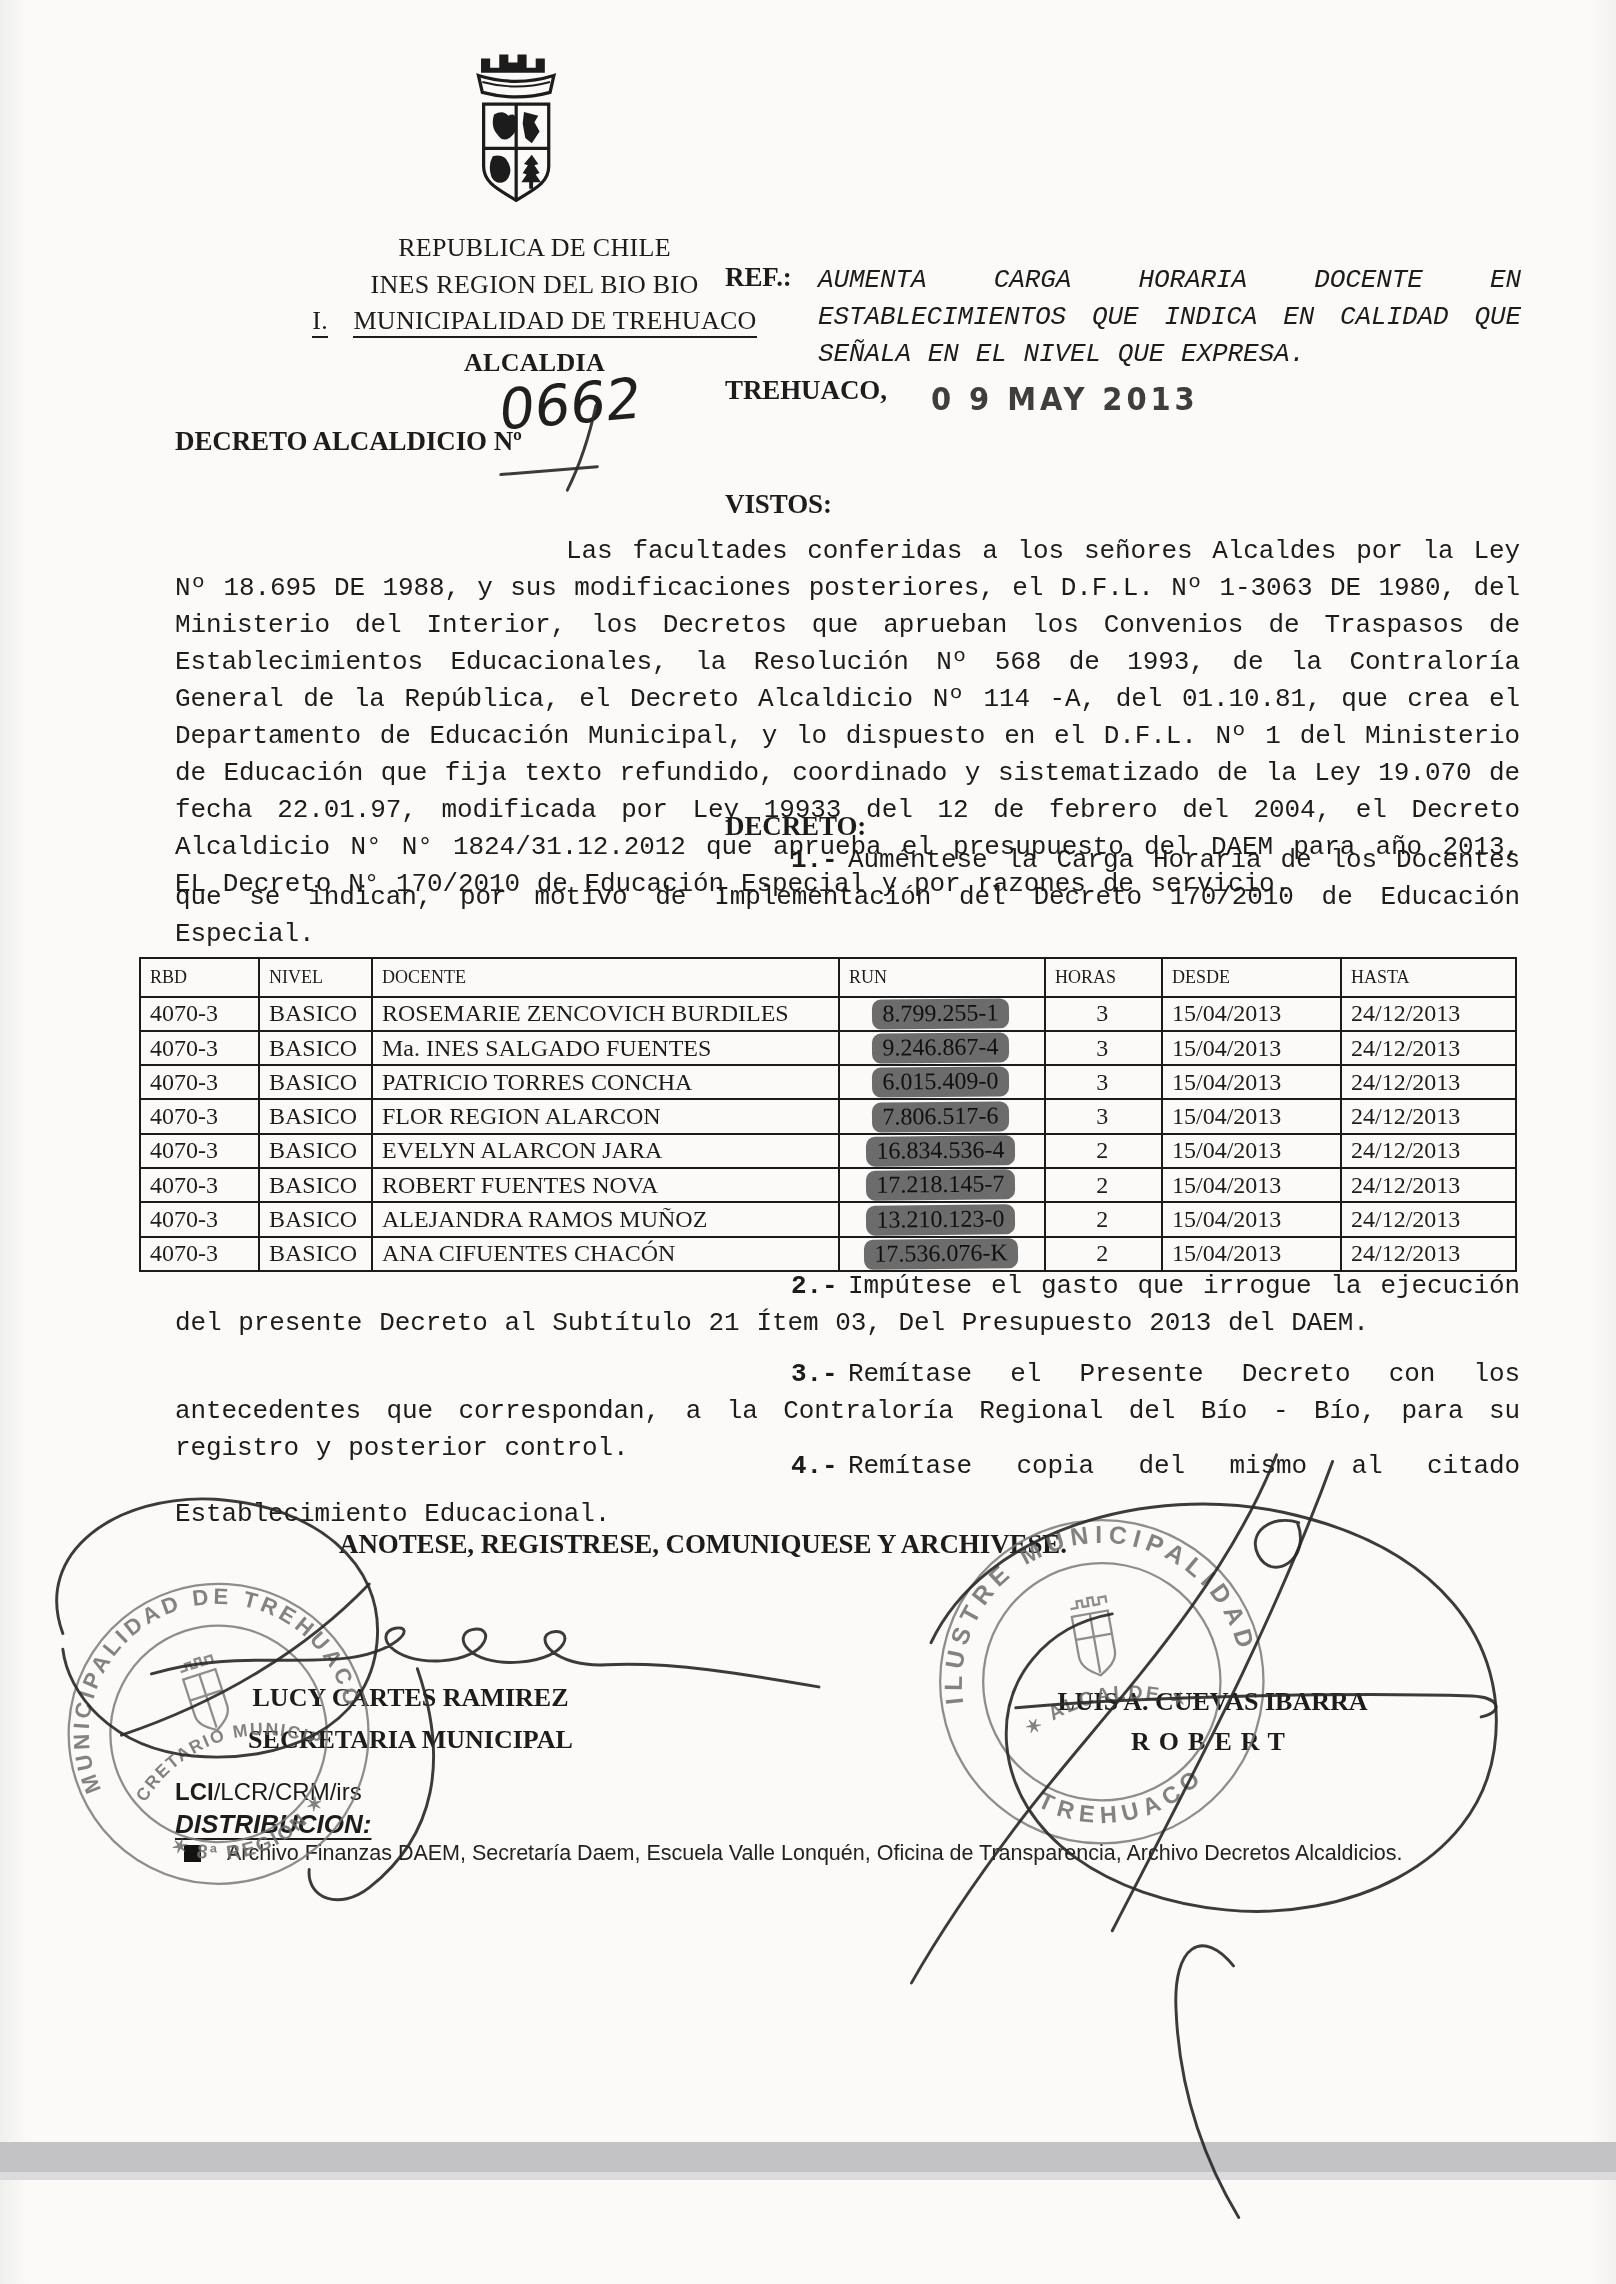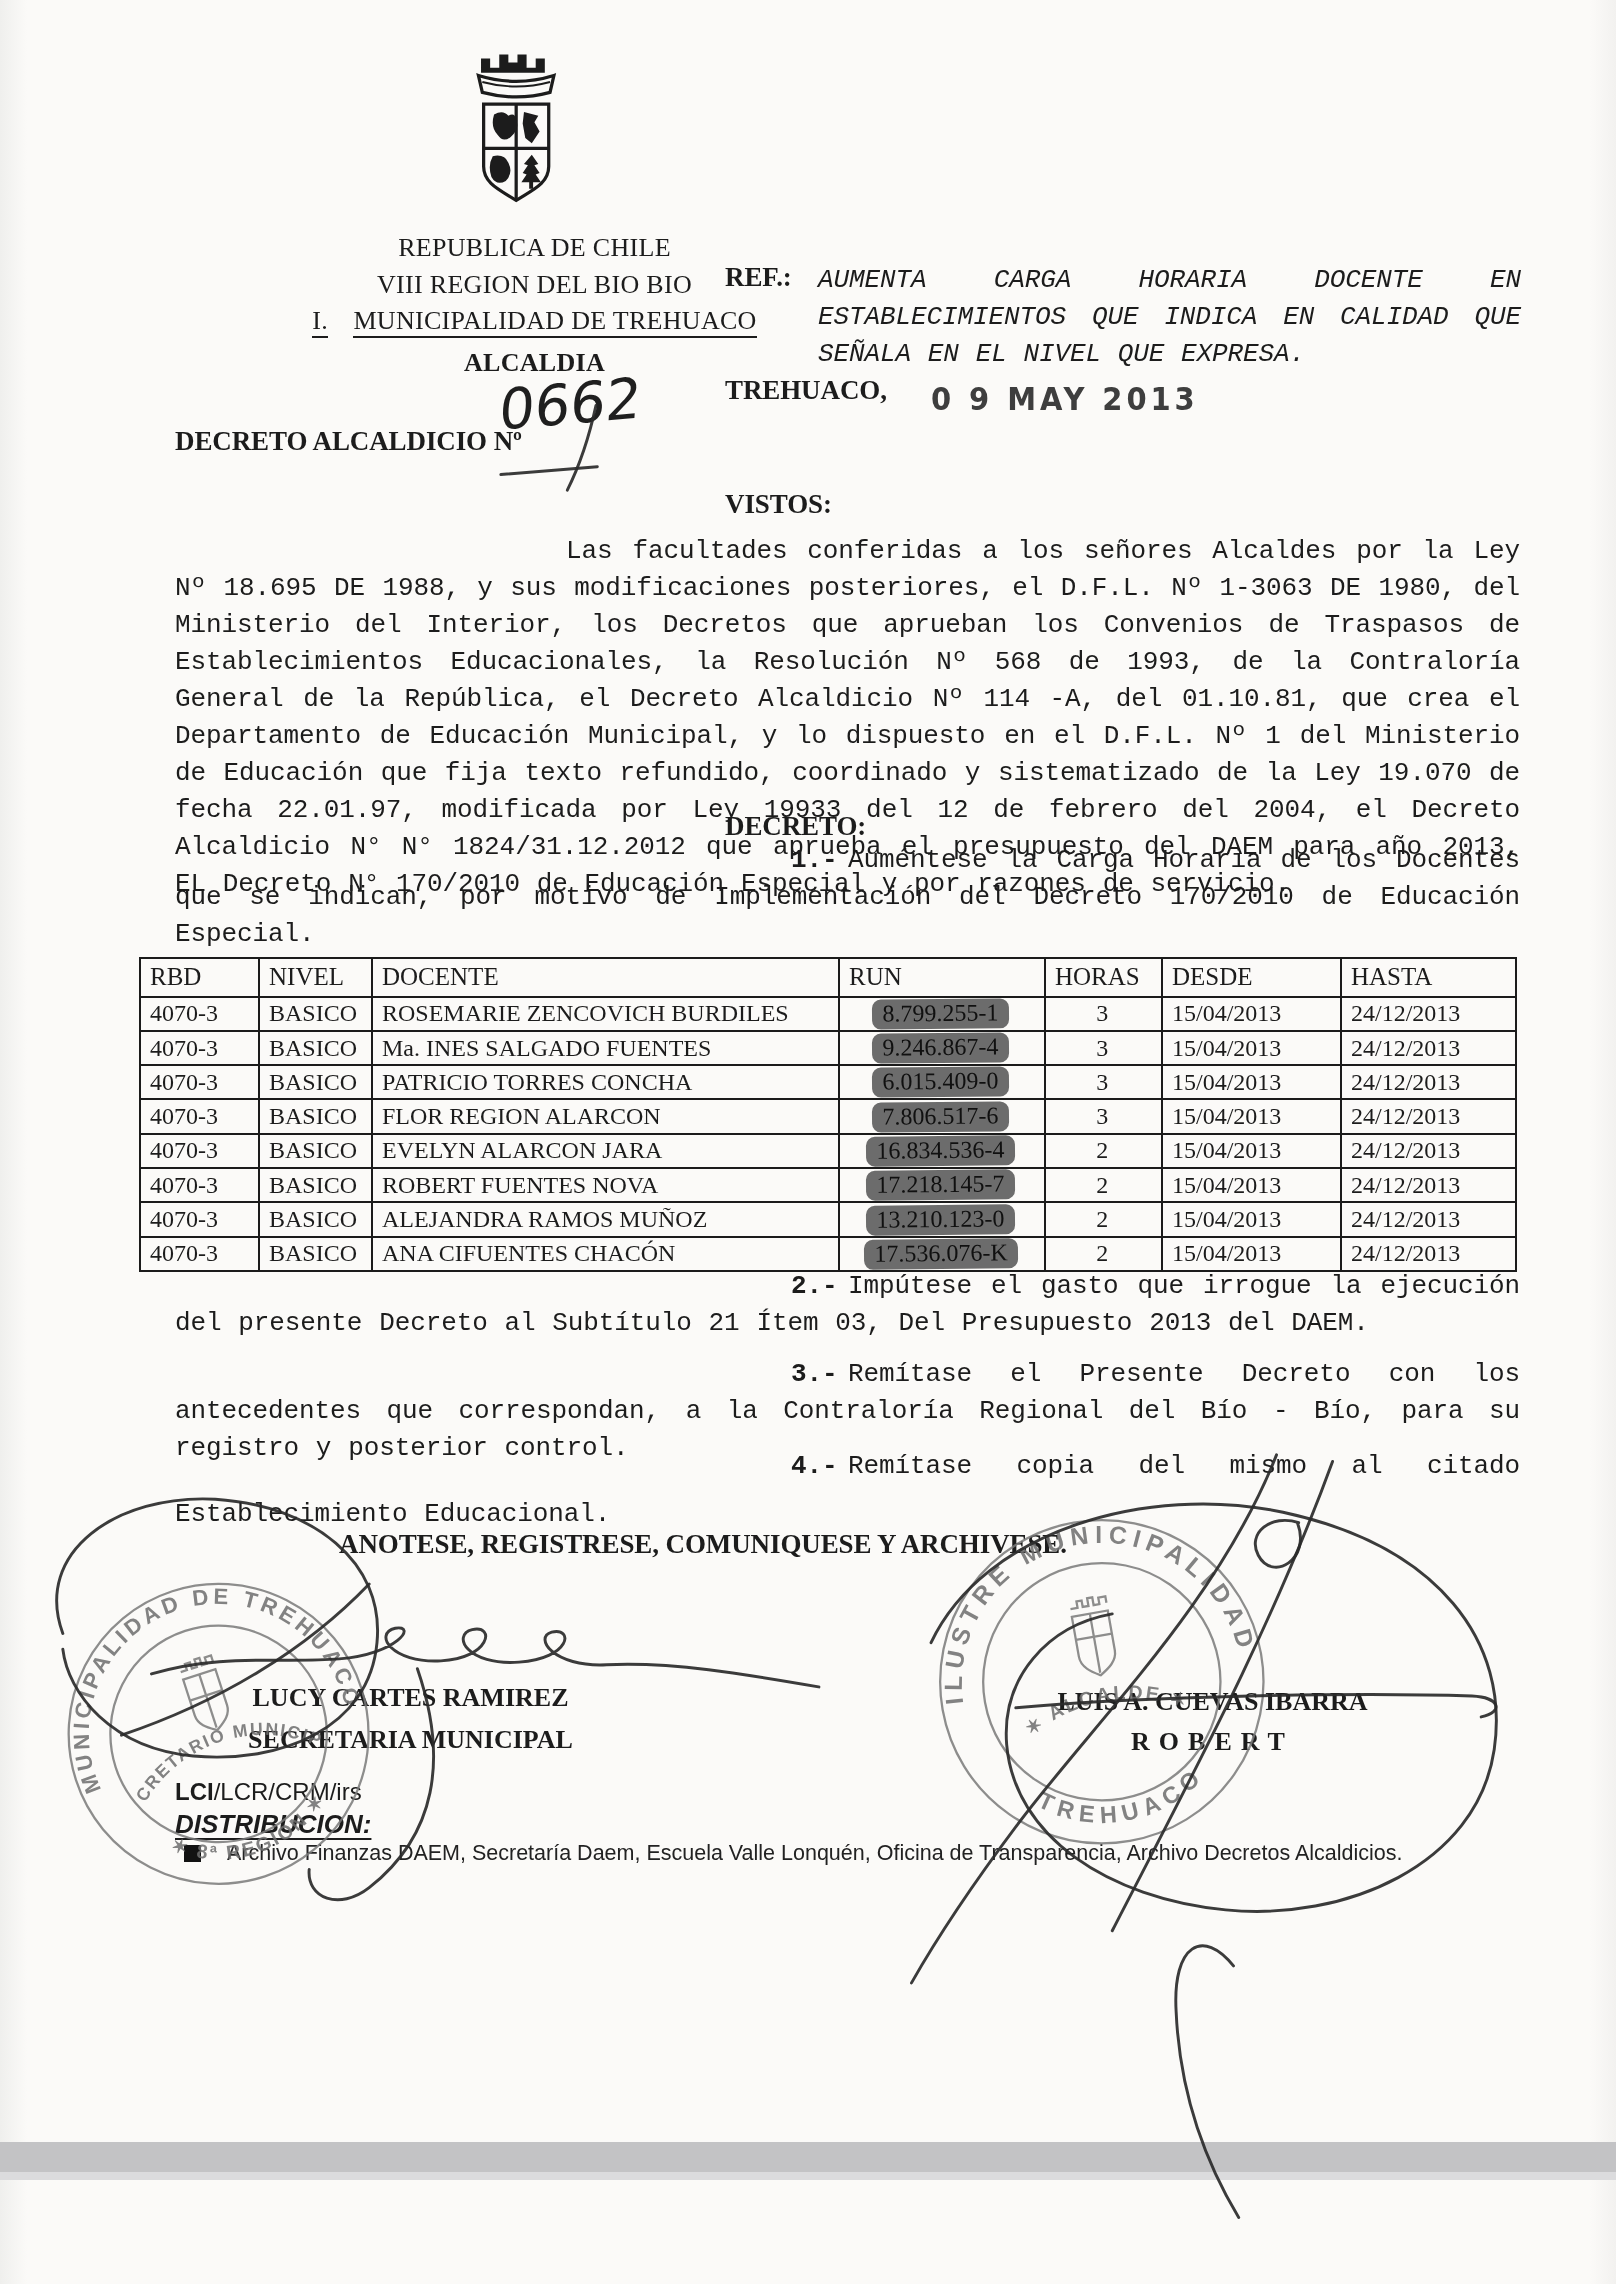--- a/index.html
+++ b/index.html
@@ -17,21 +17,21 @@
   .u{border-bottom:2px solid #1c1c1c;padding-bottom:1.3px;}
   .para{margin:0;width:1345px;}
   .indent-v{text-indent:391px;}
   .indent-i{text-indent:616px;}
   .lead{margin-right:10.4px;}
   
   table.decree{border-collapse:collapse;table-layout:fixed;width:1377px;font-size:24px;
                border:2.6px solid #161616;}
   table.decree th,table.decree td{border:2px solid #1b1b1b;font-weight:normal;text-align:left;
                padding:1.3px 2.6px 1.3px 9px;height:28px;overflow:hidden;white-space:nowrap;}
-  table.decree th{height:34px;font-size:25px;}
+  table.decree th{height:34px;font-size:18px;}
   table.decree td.c{text-align:center;padding-left:0;}
   .redact{background:rgba(68,68,68,0.78);color:#101010;border-radius:9px;
           padding:0.7px 10.4px 2px;display:inline-block;transform:rotate(-0.6deg);}
   
   .datestamp{font-family:"DejaVu Sans",sans-serif;font-weight:bold;font-size:29px;
              letter-spacing:3.9px;color:#3e3e3e;transform:scaleY(1.07);transform-origin:left top;}
   .hand{font-family:"DejaVu Sans",sans-serif;font-size:56px;color:#1f1f1f;
         transform:rotate(-5deg) skewX(-9deg);transform-origin:left bottom;}
   .name{font-size:26px;font-weight:bold;letter-spacing:0;}
   .mayor-title{letter-spacing:9px;}
@@ -68,21 +68,21 @@
 
     <g fill="#1c1c1c">
       <path d="M58,116 q14,-8 22,2 q10,-6 12,6 q6,14 -8,26 q-12,10 -20,-2 q-12,-12 -6,-32 z"></path>
       <path d="M104,112 l22,6 l-6,10 l8,14 l-12,18 l-10,-8 l-4,-22 z"></path>
       <path d="M56,180 q18,-4 24,10 q8,16 -4,28 q-14,8 -22,-6 q-6,-18 2,-32 z"></path>
       <path d="M116,178 l10,14 l-6,2 l8,12 l-6,2 l8,12 l-12,0 l0,10 l-6,0 l0,-10 l-12,0 l8,-12 l-6,-2 l8,-12 l-6,-2 z"></path>
     </g>
   </svg>
 
   <div class="abs hdr ctr" style="left:326px;top:233px;width:417px;">REPUBLICA DE CHILE</div>
-  <div class="abs hdr ctr" style="left:326px;top:270px;width:417px;">VIII REGION DEL BIO BIO</div>
+  <div class="abs hdr ctr" style="left:326px;top:270px;width:417px;">INES REGION DEL BIO BIO</div>
   <div class="abs hdr ctr" style="left:274px;top:306px;width:521px;">
     <span class="u">I.</span>
     <span style="display:inline-block;width:11.7px;"></span>
     <span class="u">MUNICIPALIDAD DE  TREHUACO</span>
   </div>
   <div class="abs hdr ctr b" style="left:326px;top:348px;width:417px;">ALCALDIA</div>
 
   <div class="abs heading" style="left:725px;top:262px;">REF.:</div>
   <div class="abs body-text i j" style="left:818px;top:262px;width:703px;">AUMENTA CARGA HORARIA DOCENTE EN ESTABLECIMIENTOS QUE INDICA EN CALIDAD QUE SEÑALA EN EL NIVEL QUE EXPRESA.</div>
 

